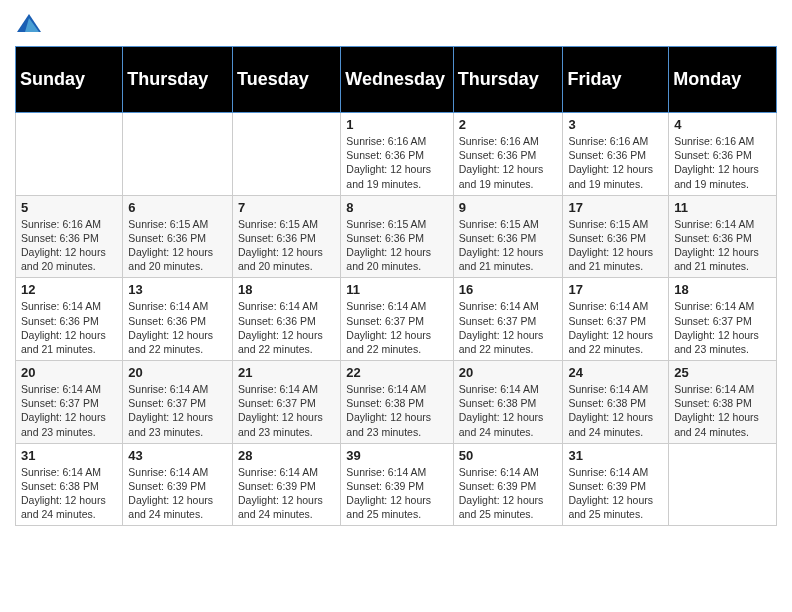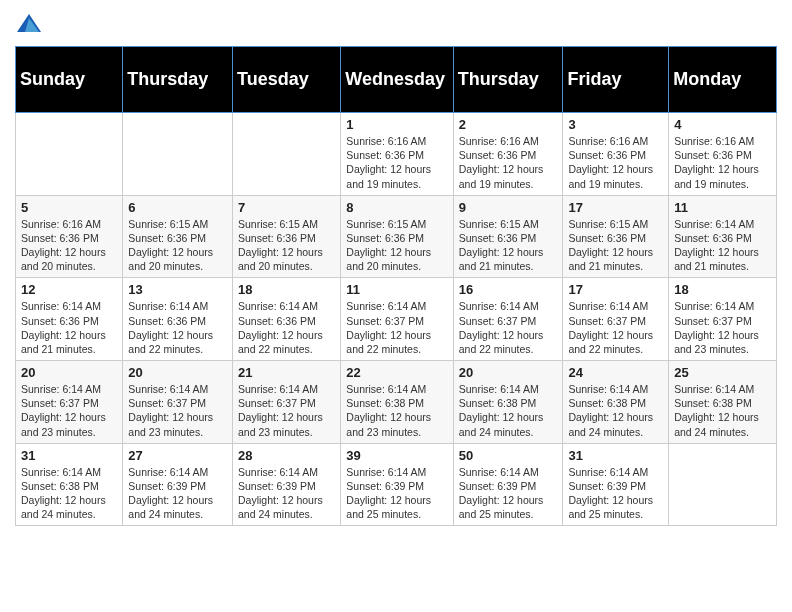--- a/index.html
+++ b/index.html
@@ -229,21 +229,21 @@
           <div class="day-number">25</div>
           <div class="day-info">Sunrise: 6:14 AM<br>Sunset: 6:38 PM<br>Daylight: 12 hours and 24 minutes.</div>
         </td>
       </tr>
       <tr>
         <td>
           <div class="day-number">31</div>
           <div class="day-info">Sunrise: 6:14 AM<br>Sunset: 6:38 PM<br>Daylight: 12 hours and 24 minutes.</div>
         </td>
         <td>
-          <div class="day-number">27</div>
+          <div class="day-number">43</div>
           <div class="day-info">Sunrise: 6:14 AM<br>Sunset: 6:39 PM<br>Daylight: 12 hours and 24 minutes.</div>
         </td>
         <td>
           <div class="day-number">28</div>
           <div class="day-info">Sunrise: 6:14 AM<br>Sunset: 6:39 PM<br>Daylight: 12 hours and 24 minutes.</div>
         </td>
         <td>
           <div class="day-number">39</div>
           <div class="day-info">Sunrise: 6:14 AM<br>Sunset: 6:39 PM<br>Daylight: 12 hours and 25 minutes.</div>
         </td>

